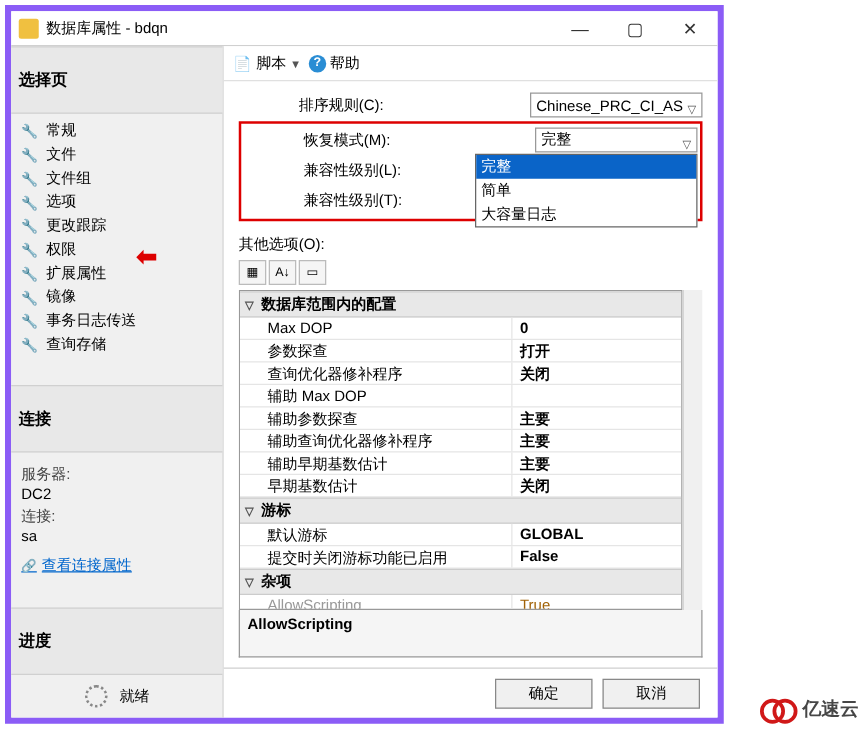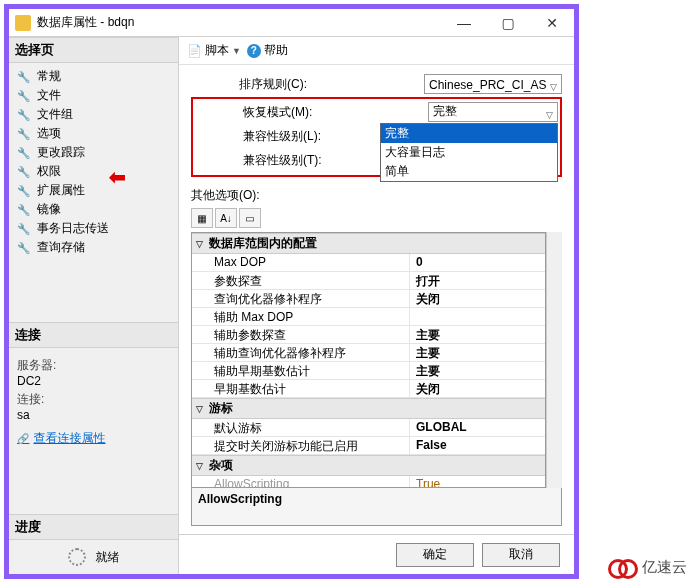--- a/index.html
+++ b/index.html
@@ -5,21 +5,21 @@
 * { box-sizing: border-box; margin: 0; padding: 0; font-family: "Microsoft YaHei", "SimSun", sans-serif; font-size: 12px; }
 body { background: #fff; width: 693px; height: 583px; position: relative; }
 .win { position: absolute; left: 4px; top: 4px; width: 575px; height: 575px; border: 5px solid #8b5cf6; background: #fff; }
 .titlebar { height: 28px; background: #fff; display: flex; align-items: center; padding-left: 6px; border-bottom: 1px solid #d0d0d0; }
 .titlebar .icon { width: 16px; height: 16px; background: #f0c040; border-radius: 2px; margin-right: 6px; display: inline-block; }
 .titlebar .title { flex: 1; font-size: 12px; }
 .titlebar .ctrls { display: flex; }
 .titlebar .ctrls div { width: 44px; height: 28px; display: flex; align-items: center; justify-content: center; font-size: 14px; color: #333; }
 .body { display: flex; height: calc(100% - 28px); }
 .sidebar { width: 170px; background: #f0f0f0; display: flex; flex-direction: column; border-right: 1px solid #d0d0d0; }
-.section-hdr { background: #e8e8e8; padding: 3px 6px; font-weight: bold; font-size: 13px; border-top: 1px solid #d0d0d0; border-bottom: 1px solid #d0d0d0; }
+.section-hdr { background: #e8e8e8; padding: 17px 6px; font-weight: bold; font-size: 13px; border-top: 1px solid #d0d0d0; border-bottom: 1px solid #d0d0d0; }
 .nav { padding: 4px 0; flex-shrink: 0; position: relative; }
 .nav-item { display: flex; align-items: center; padding: 1px 8px; cursor: pointer; }
 .nav-item .wrench { width: 14px; height: 14px; margin-right: 6px; display: inline-block; position: relative; }
 .nav-item .wrench::before { content: "🔧"; font-size: 11px; color: #555; }
 .conn-block { padding: 6px 8px; font-size: 12px; flex-shrink: 0; }
 .conn-block .lbl { color: #444; margin-top: 3px; }
 .conn-block .val { margin-bottom: 2px; }
 .conn-block .link { color: #0066cc; text-decoration: underline; margin-top: 6px; display: inline-block; }
 .conn-block .linkicon::before { content: "🔗"; font-size: 10px; margin-right: 4px; color: #1e6bb8; }
 .spacer { flex: 1; }
@@ -52,21 +52,21 @@
 .grid-row.dim .gk { color: #999; }
 .desc { border: 1px solid #999; border-top: none; padding: 4px 6px; height: 38px; font-weight: bold; background: #f5f5f5; }
 .footer { height: 40px; display: flex; align-items: center; justify-content: flex-end; padding: 0 14px; gap: 8px; border-top: 1px solid #d0d0d0; }
 .footer button { width: 78px; height: 24px; border: 1px solid #888; background: #f0f0f0; cursor: pointer; }
 .arrow-annot { position: absolute; left: 100px; top: 102px; color: #d00; font-size: 20px; font-weight: bold; pointer-events: none; }
 .watermark { position: absolute; right: 6px; bottom: 6px; display: flex; align-items: center; gap: 4px; opacity: .9; }
 .watermark .logo { width: 30px; height: 20px; position: relative; }
 .watermark .logo::before, .watermark .logo::after { content: ""; position: absolute; border: 3px solid #c00; border-radius: 50%; width: 14px; height: 14px; }
 .watermark .logo::before { left: 0; top: 2px; }
 .watermark .logo::after { left: 10px; top: 2px; }
-.watermark .txt { font-size: 15px; font-weight: normal; color: #333; }
+.watermark .txt { font-size: 15px; font-weight: bold; color: #333; }
 .scrolltrack { width: 16px; background: #f0f0f0; border-left: 1px solid #ccc; }
 .grid-wrap { display: flex; flex: 1; overflow: hidden; }
 </style>
 </head>
 <body>
 
 <div class="win">
   <div class="titlebar">
     <span class="icon"></span>
     <span class="title">数据库属性 - bdqn</span>
@@ -170,22 +170,22 @@
               </div>
           </div>
           <div class="row">
             <div class="rl">兼容性级别(L):</div>
           </div>
           <div class="row">
             <div class="rl">兼容性级别(T):</div>
           </div>
           <div class="dd-list">
             <div class="sel">完整</div>
+            <div>简单</div>
             <div>大容量日志</div>
-            <div>简单</div>
           </div>
         </div>
         <div class="other-lbl">其他选项(O):</div>
         <div class="mini-tb">
           <div>▦</div>
           <div>A↓</div>
           <div>▭</div>
         </div>
         <div class="grid-wrap">
         <div class="grid">

